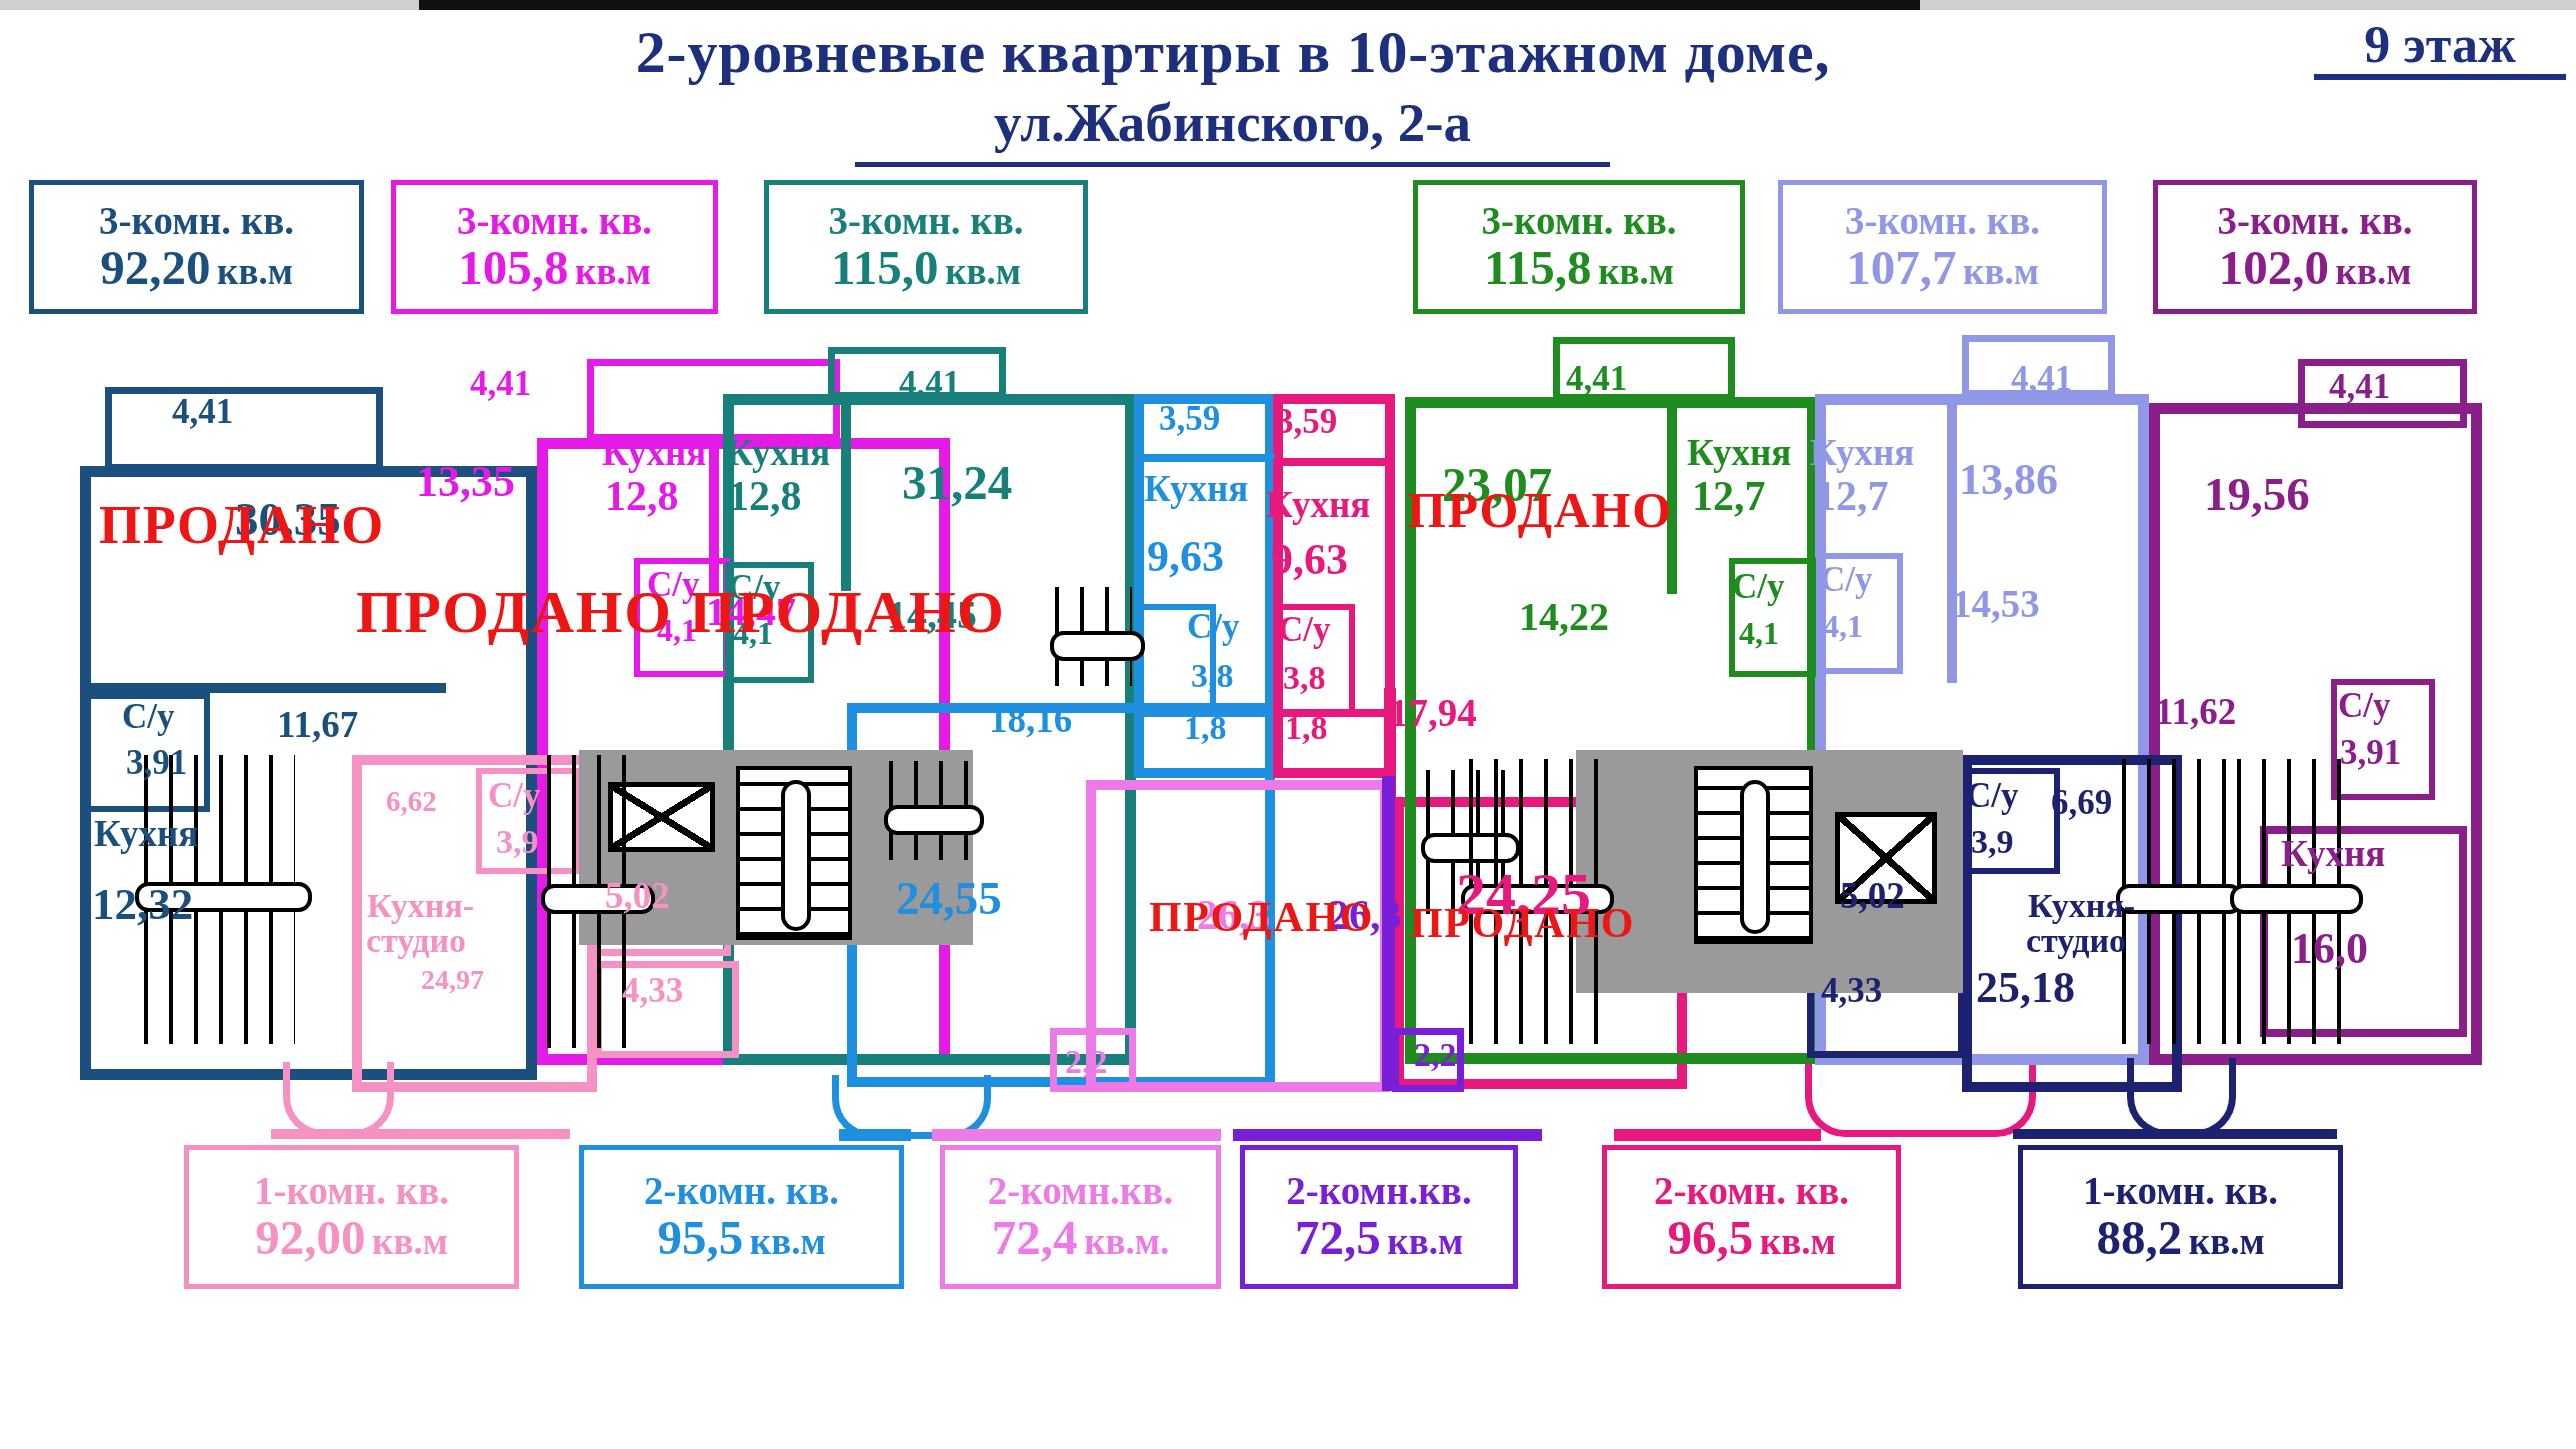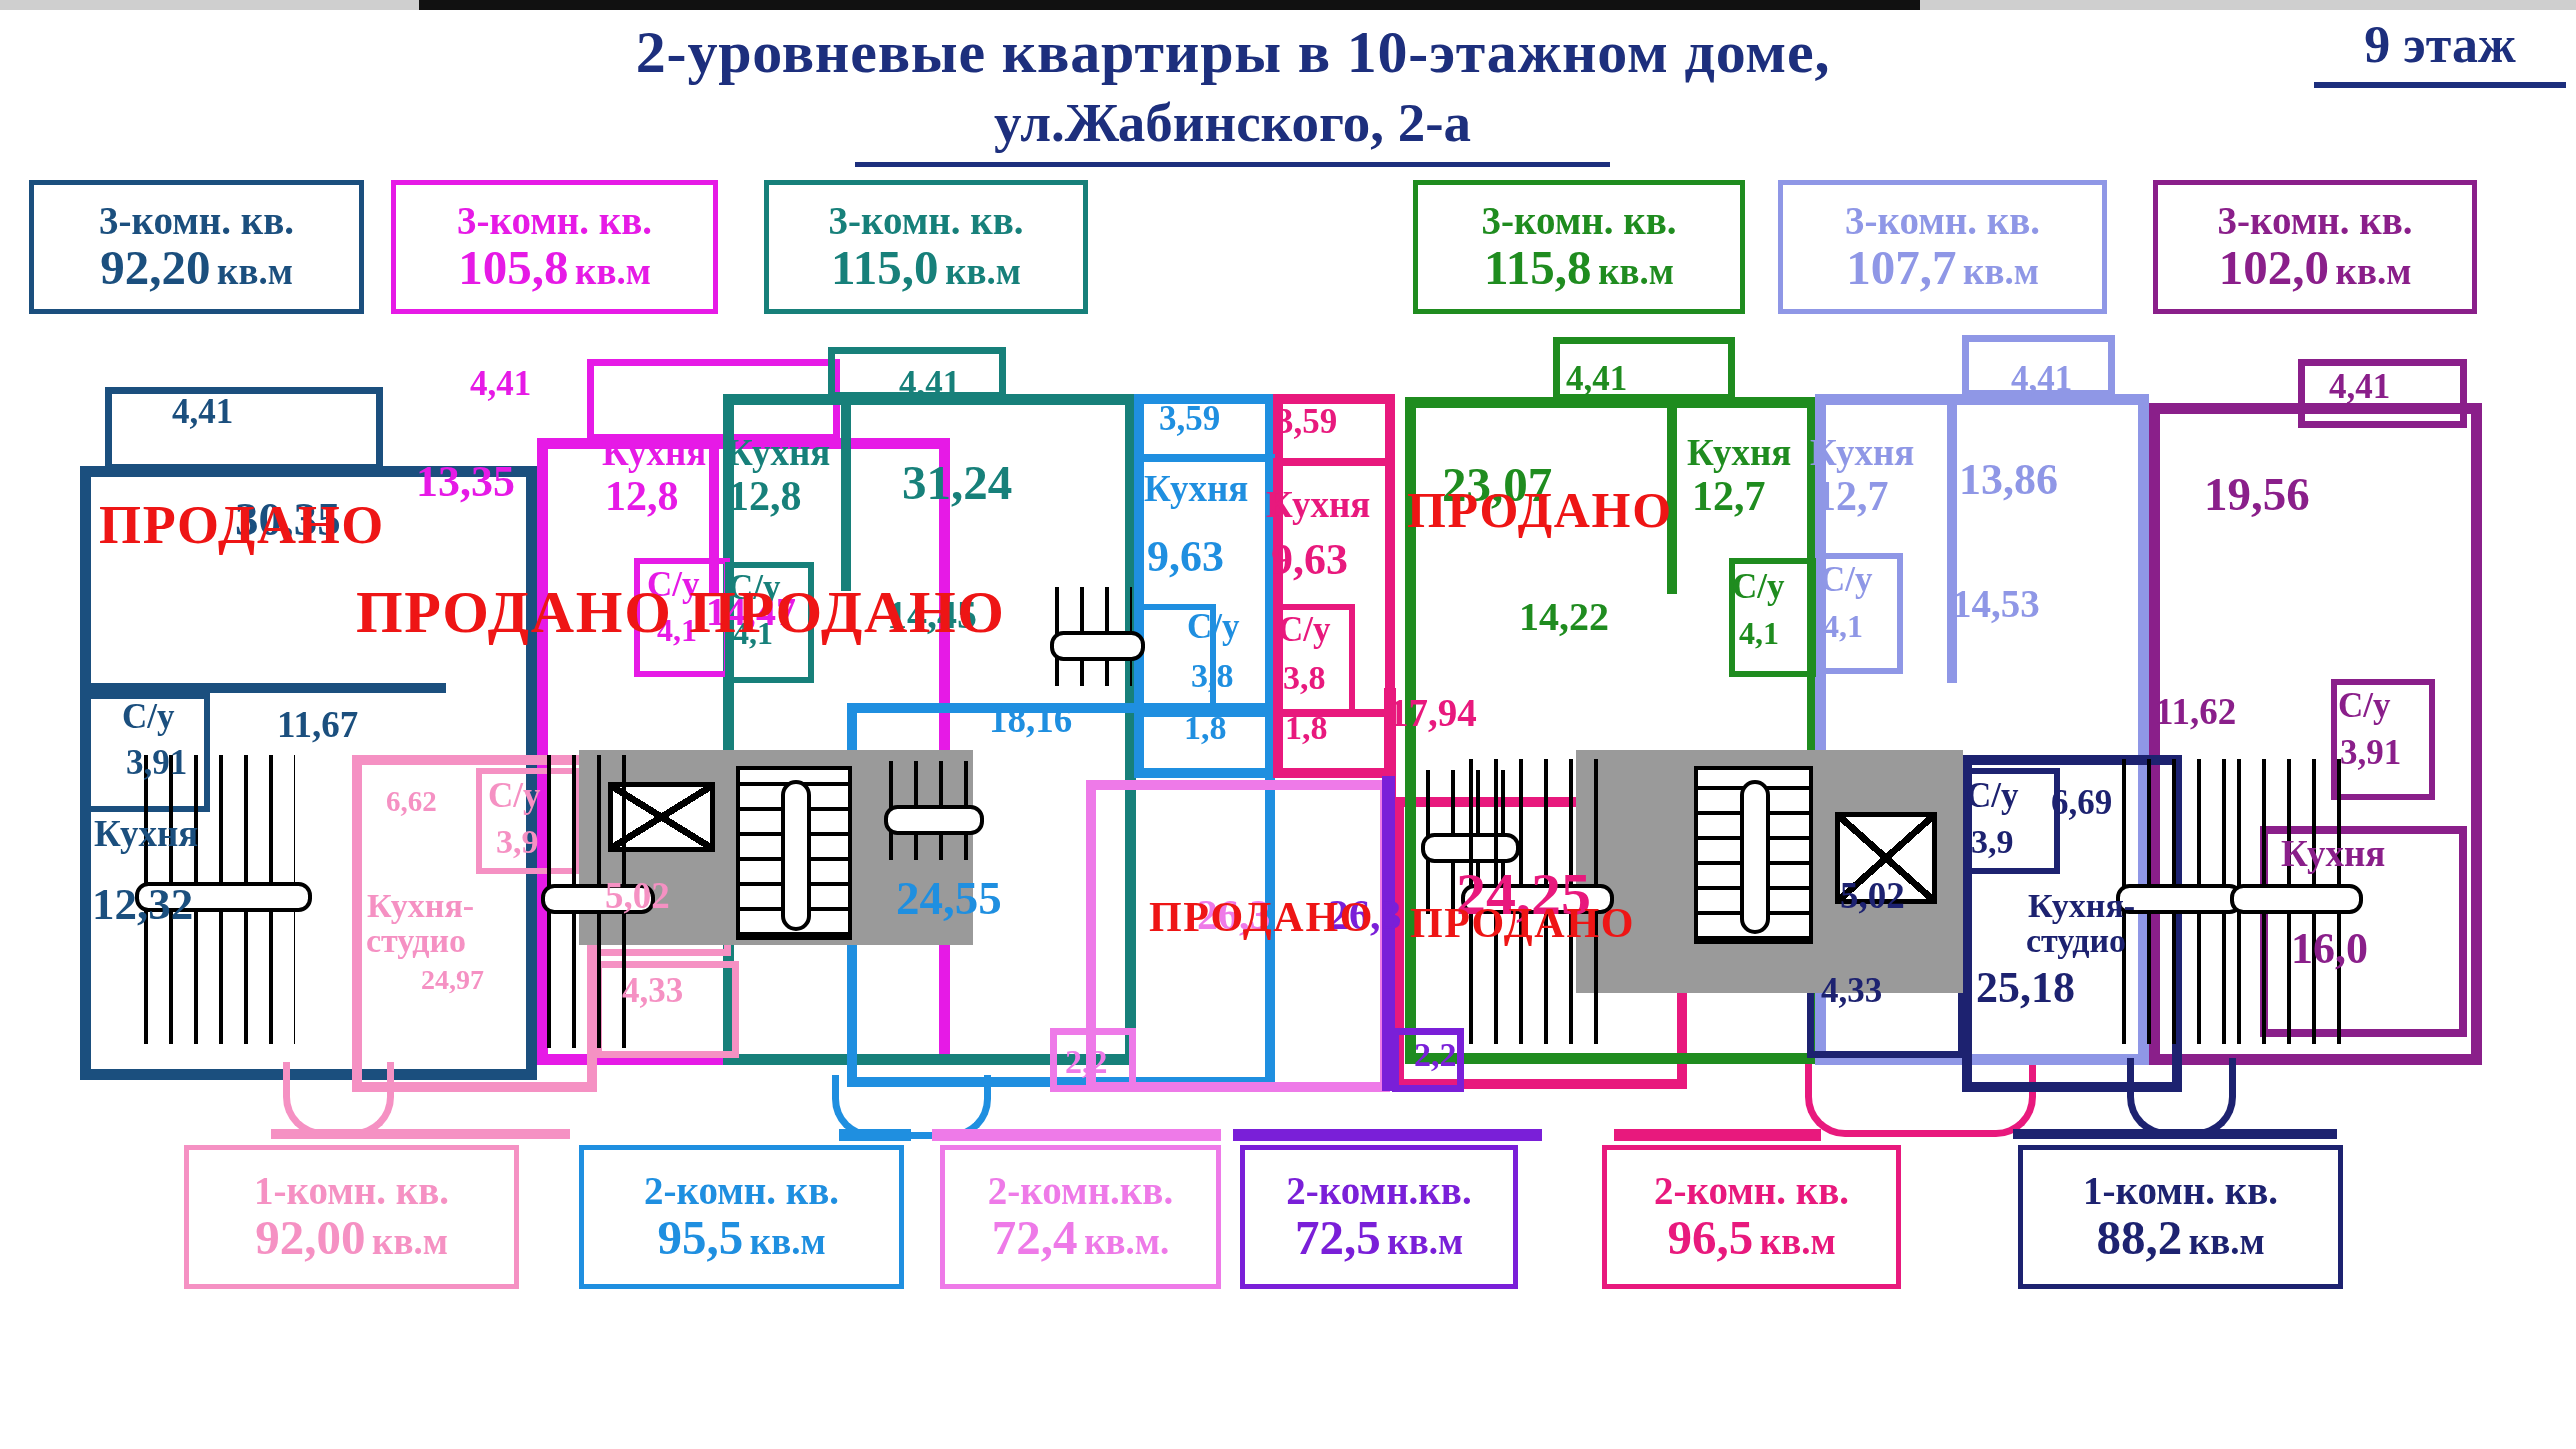--- a/index.html
+++ b/index.html
@@ -4,21 +4,21 @@
 <style>
   html,body{margin:0;padding:0;background:#ffffff;}
   #canvas{position:relative;width:2576px;height:1449px;background:#ffffff;overflow:hidden;
           font-family:"Liberation Serif","DejaVu Serif",serif;font-weight:bold;}
   .abs{position:absolute;box-sizing:border-box;}
   
   #title1{left:520px;top:18.4px;width:1426px;text-align:center;font-size:60px;color:#1d2f7d;letter-spacing:0.8px;}
   #title2{left:855px;top:91px;width:755px;text-align:center;font-size:55px;color:#1d2f7d;
           border-bottom:5.9px solid #1d2f7d;padding-bottom:8.4px;}
   #floor-label{left:2314px;top:15px;width:252px;text-align:center;font-size:52px;color:#1d2f7d;
-          border-bottom:6.7px solid #1d2f7d;padding-bottom:8px;}
+          border-bottom:6.7px solid #1d2f7d;padding-bottom:0;}
   
   .card{position:absolute;box-sizing:border-box;background:#fff;border:5.9px solid var(--c);color:var(--c);
         display:flex;flex-direction:column;justify-content:center;align-items:center;line-height:1.05;}
   .card .t{font-size:39px;white-space:nowrap;}
   .card .a{font-size:49px;white-space:nowrap;}
   .card .a .u{font-size:37px;margin-left:6.7px;}
   
   .w{position:absolute;box-sizing:border-box;border-style:solid;background:transparent;}
   .fill{position:absolute;box-sizing:border-box;}
   .bay{position:absolute;box-sizing:border-box;border-style:solid;border-top:none;

